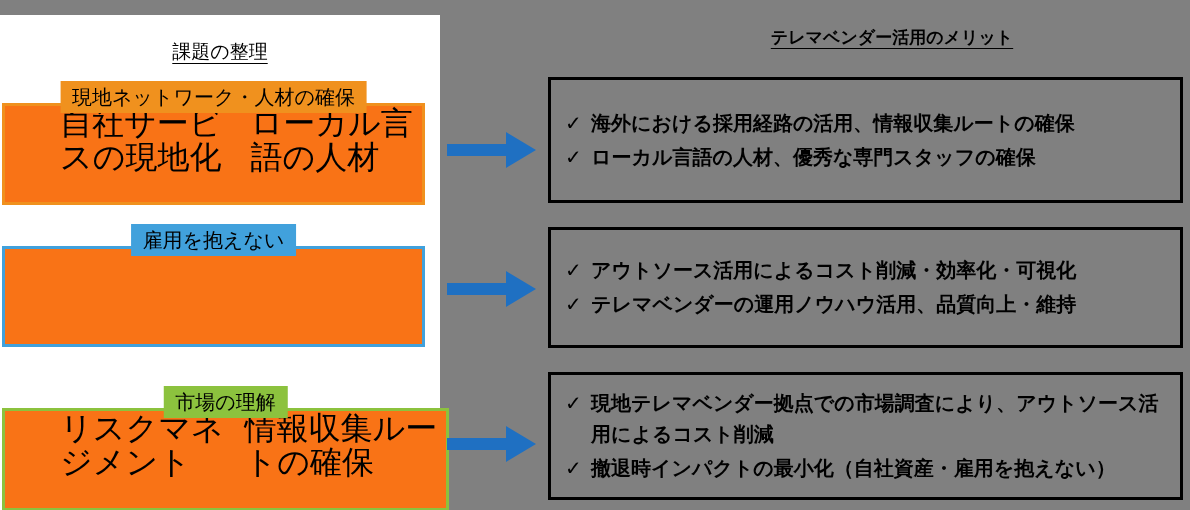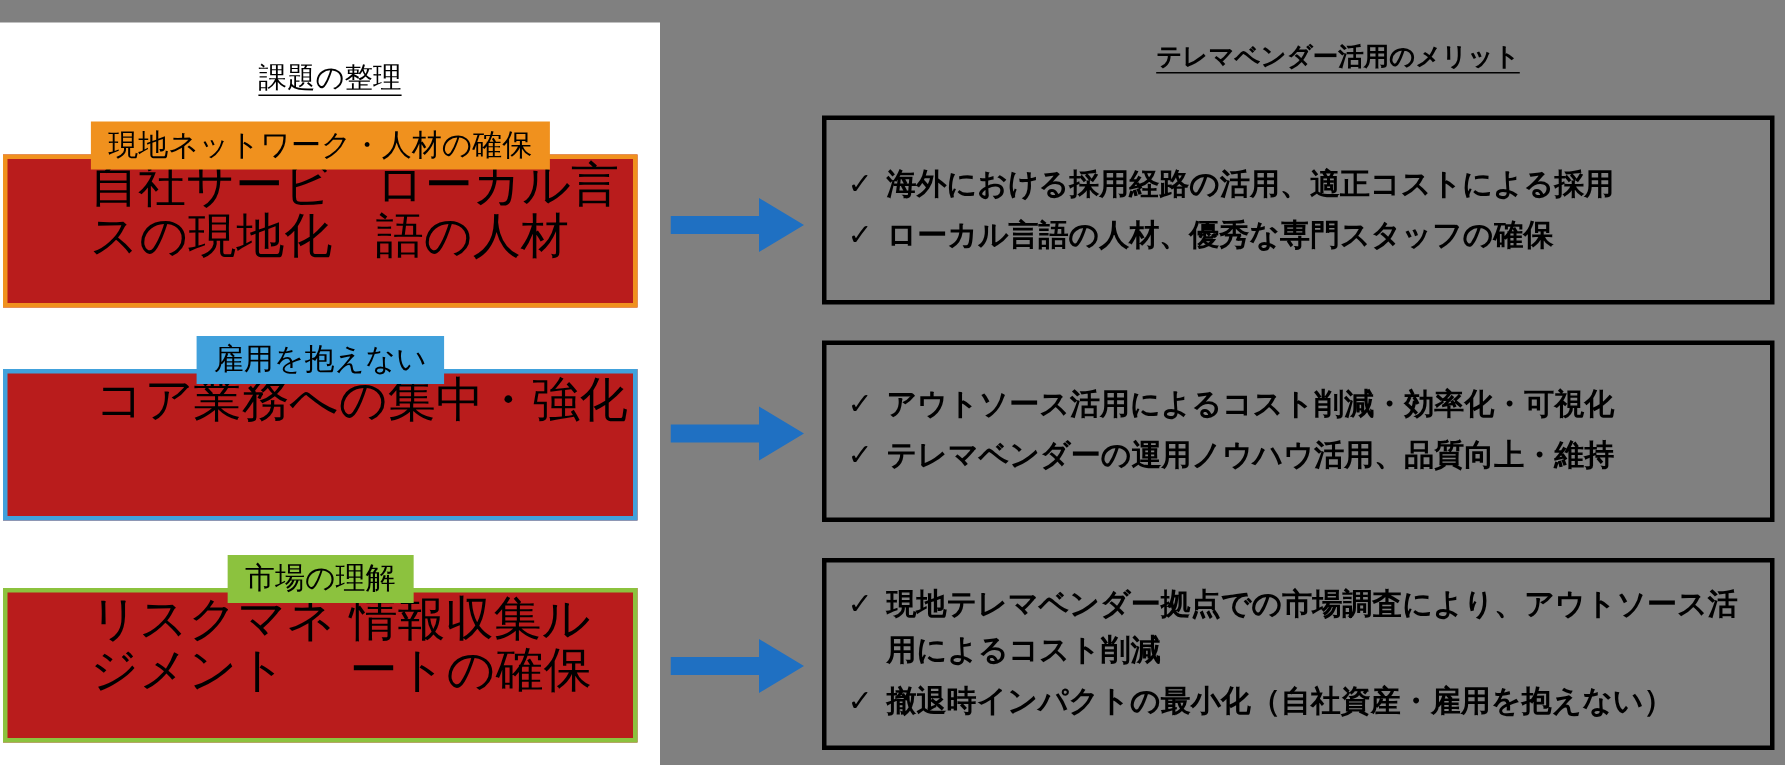--- a/index.html
+++ b/index.html
@@ -10,21 +10,21 @@
     color:#000;
   }
   
   .white-panel{position:absolute;left:0;top:15px;width:440px;height:495px;background:#ffffff;}
   .left-title{
     position:absolute;left:0;top:24px;width:100%;text-align:center;
     font-size:19px;font-weight:500;text-decoration:underline;
     text-underline-offset:5px;
   }
   
-  .lbox{position:absolute;left:2px;width:417px;background:#b91c1c;}
+  .lbox{position:absolute;left:2px;width:417px;background:#f97316;}
   .lbox.orange{border:3px solid #F0911E;}
   .lbox.blue  {border:3px solid #41A1DC;}
   .lbox.green {border:3px solid #8CC23E;}
   .tab{
     position:absolute;left:50%;top:-25px;transform:translateX(-50%);
     padding:3px 12px;font-size:20px;line-height:26px;white-space:nowrap;
     color:#000;z-index:2;
   }
   .tab.orange-bg{background:#F0911E;}
   .tab.blue-bg  {background:#41A1DC;}
@@ -67,25 +67,24 @@
     <div class="tab orange-bg">現地ネットワーク・人材の確保</div>
     <div class="lbox-text">
       <div>自社サービスの現地化</div>
       <div>ローカル言語の人材</div>
     </div>
   </div>
 
   <div class="lbox blue" style="top:246px;height:95px;">
     <div class="tab blue-bg">雇用を抱えない</div>
     <div class="lbox-text">
-      <div>コア業務への集中・強化</div>
     </div>
   </div>
 
-  <div class="lbox green" style="top:392px;height:97px;">
+  <div class="lbox green" style="top:408px;height:97px;padding-left:24px;">
     <div class="tab green-bg">市場の理解</div>
     <div class="lbox-text">
       <div>リスクマネジメント</div>
       <div>情報収集ルートの確保</div>
     </div>
   </div>
 
   <svg class="arrow" style="top:130px;" width="89" height="40">
     <polygon points="0,14 59,14 59,2 89,20 59,38 59,26 0,26" fill="#1F70C2"></polygon>
   </svg>
@@ -95,21 +94,21 @@
   <svg class="arrow" style="top:424px;" width="89" height="40">
     <polygon points="0,14 59,14 59,2 89,20 59,38 59,26 0,26" fill="#1F70C2"></polygon>
   </svg>
 
   <div class="right-title">テレマベンダー活用のメリット</div>
 
   <div class="rbox" style="top:77px;height:120px;">
     <div class="check-list">
       <div class="check-item">
         <span class="check">✓</span>
-        <span class="check-text">海外における採用経路の活用、適正コストによる採用</span>
+        <span class="check-text">海外における採用経路の活用、情報収集ルートの確保</span>
       </div>
       <div class="check-item">
         <span class="check">✓</span>
         <span class="check-text">ローカル言語の人材、優秀な専門スタッフの確保</span>
       </div>
     </div>
   </div>
 
   <div class="rbox" style="top:227px;height:115px;">
     <div class="check-list">

